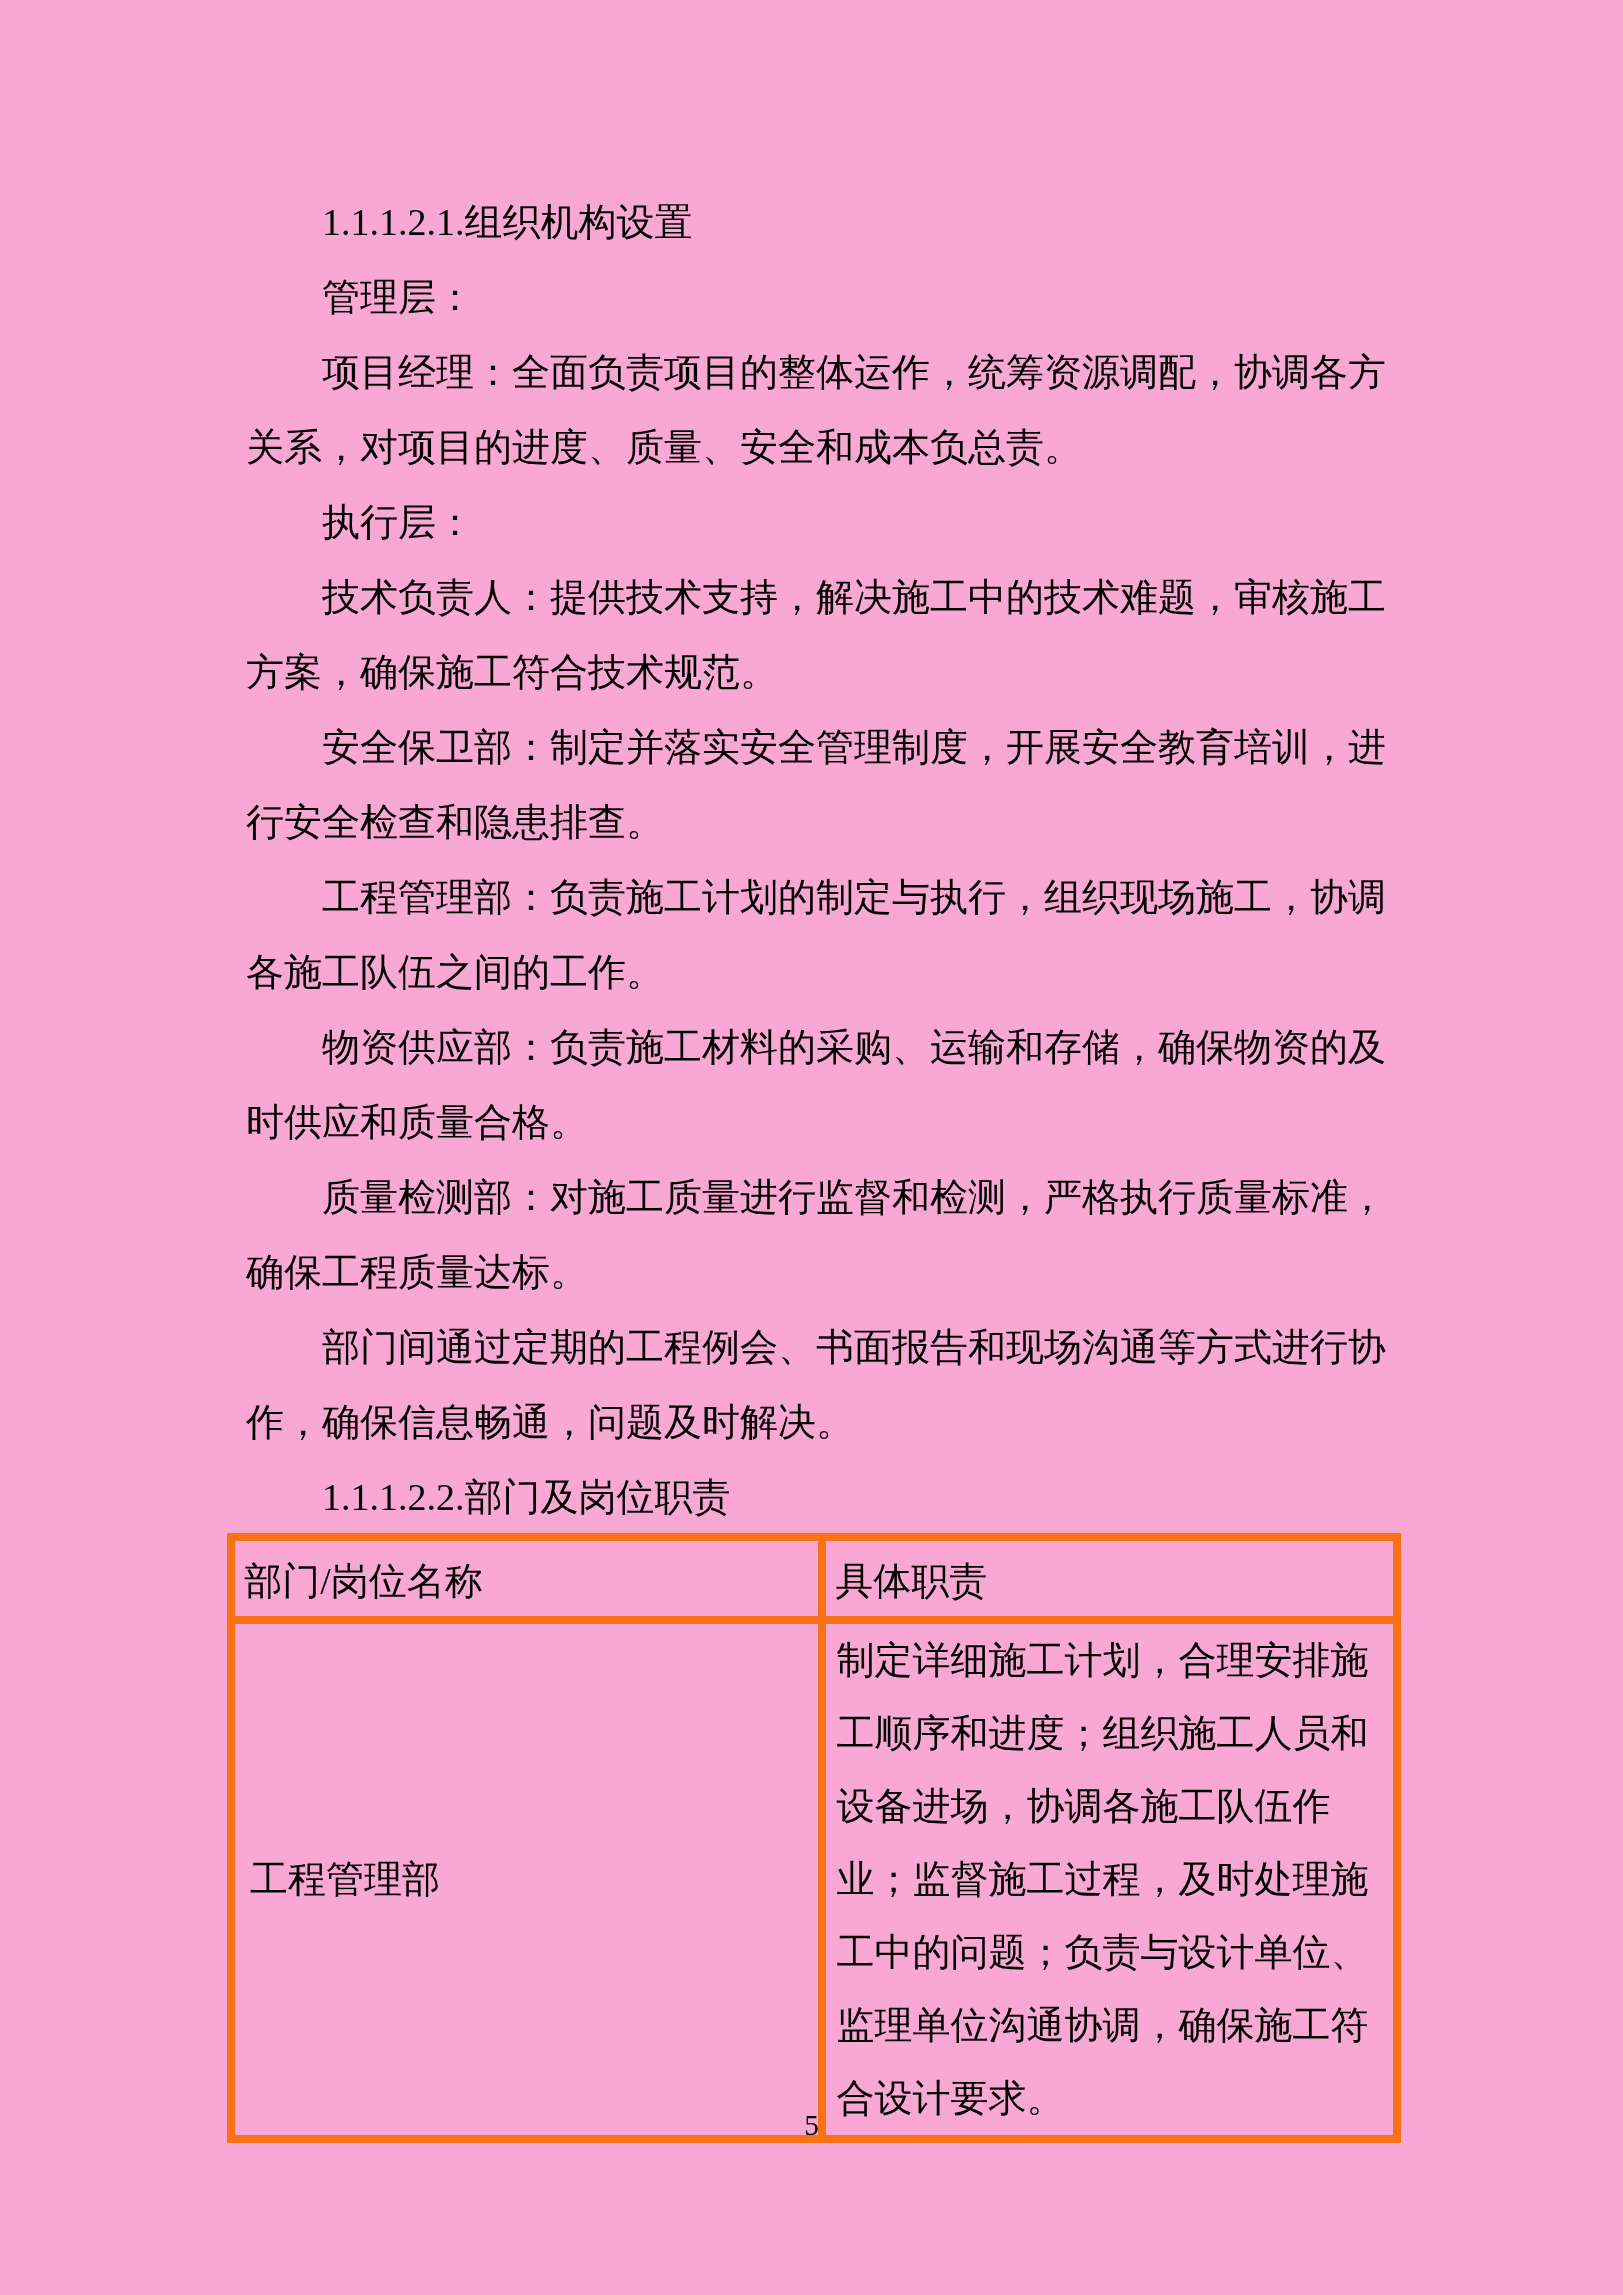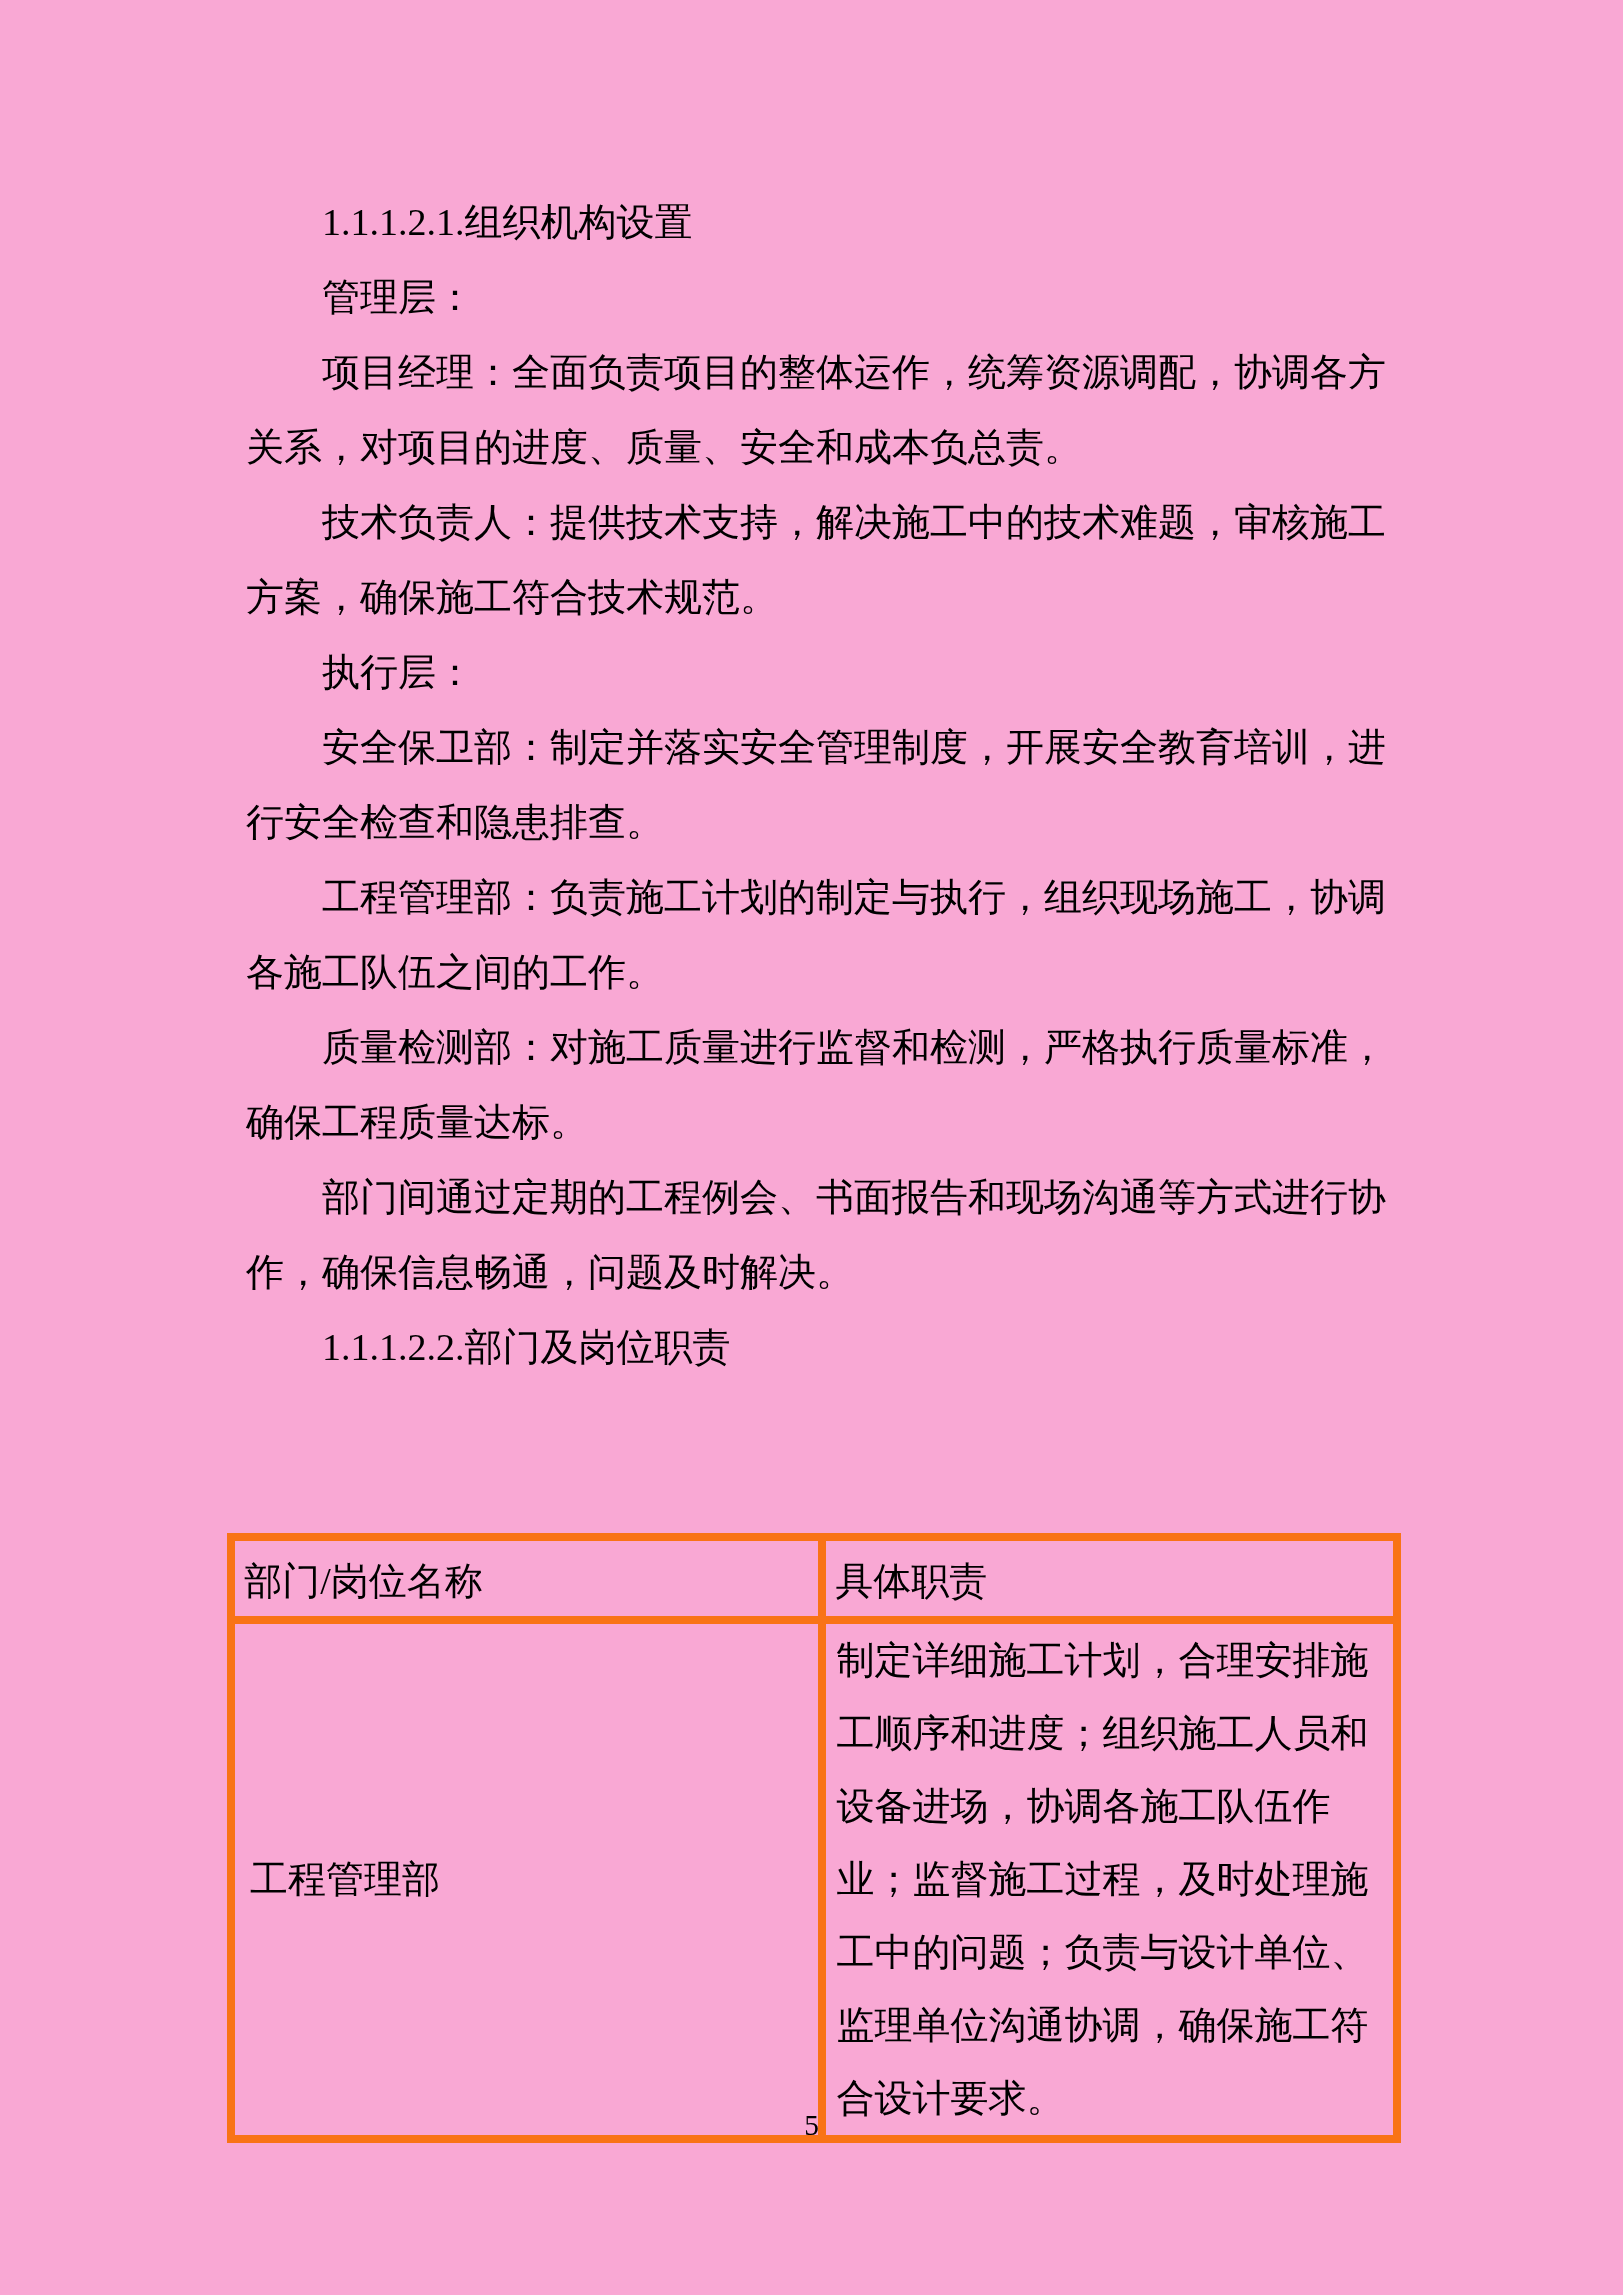--- a/index.html
+++ b/index.html
@@ -80,24 +80,25 @@
 </style>
 </head>
 <body>
 
 <div class="page">
 
   <div class="text-block">
     <p>1.1.1.2.1.组织机构设置</p>
     <p>管理层：</p>
     <p>项目经理：全面负责项目的整体运作，统筹资源调配，协调各方关系，对项目的进度、质量、安全和成本负总责。</p>
+    <p>执行层：</p>
     <p>技术负责人：提供技术支持，解决施工中的技术难题，审核施工方案，确保施工符合技术规范。</p>
-    <p>执行层：</p>
     <p>安全保卫部：制定并落实安全管理制度，开展安全教育培训，进行安全检查和隐患排查。</p>
     <p>工程管理部：负责施工计划的制定与执行，组织现场施工，协调各施工队伍之间的工作。</p>
+    <p>物资供应部：负责施工材料的采购、运输和存储，确保物资的及时供应和质量合格。</p>
     <p>质量检测部：对施工质量进行监督和检测，严格执行质量标准，确保工程质量达标。</p>
     <p>部门间通过定期的工程例会、书面报告和现场沟通等方式进行协作，确保信息畅通，问题及时解决。</p>
     <p>1.1.1.2.2.部门及岗位职责</p>
   </div>
 
   <table class="duties-table">
     <colgroup>
       <col class="c1">
       <col class="c2">
     </colgroup>

